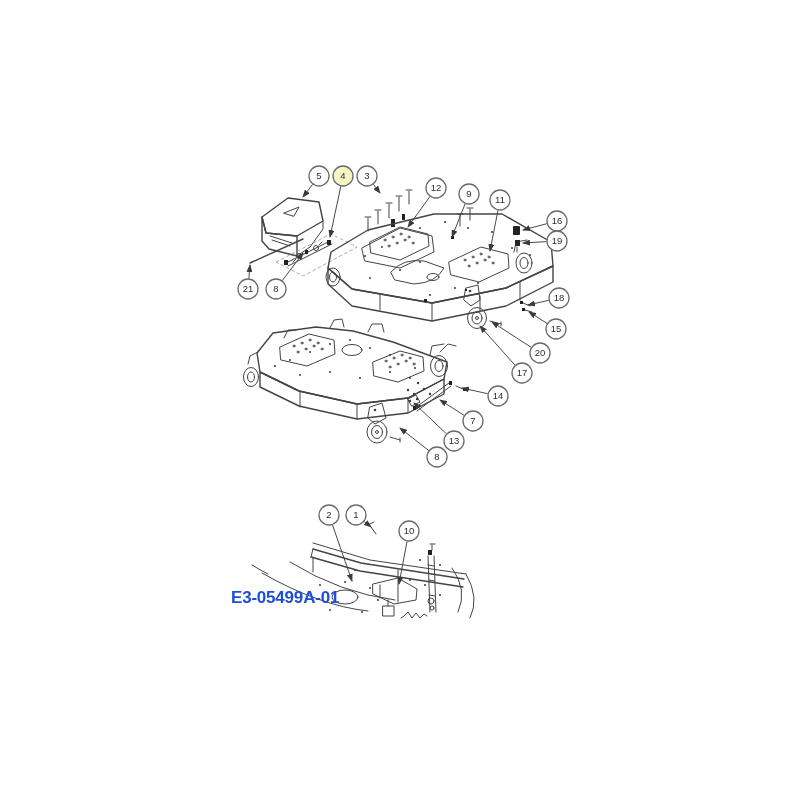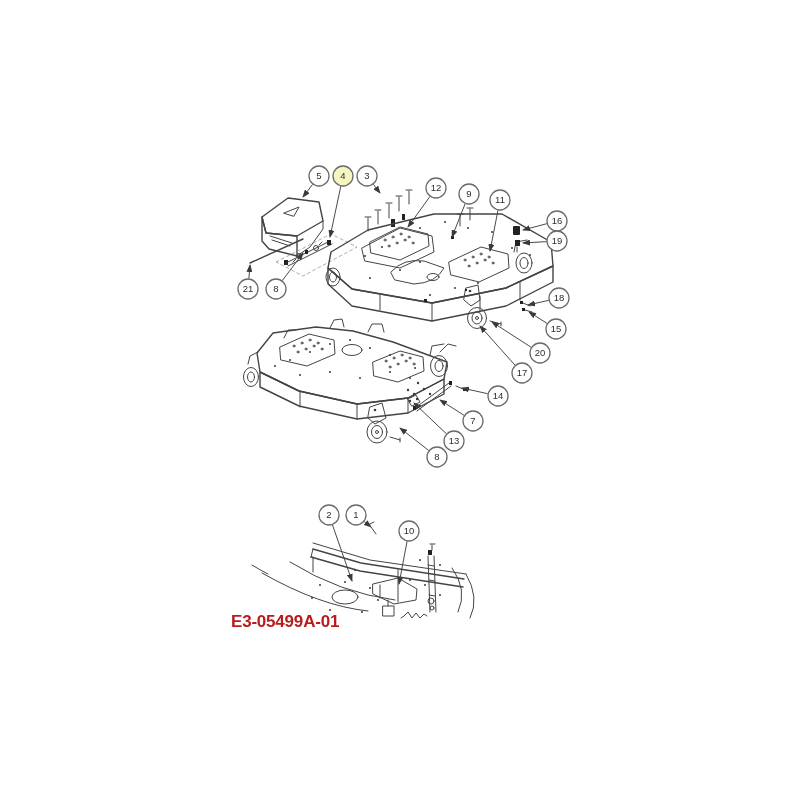--- a/index.html
+++ b/index.html
@@ -1,21 +1,21 @@
 <!DOCTYPE html>
 <html><head>
 <meta charset="utf-8">
 <style>
   html,body{margin:0;padding:0;background:#ffffff;}
   .stage{position:relative;width:800px;height:800px;background:#ffffff;overflow:hidden;
          font-family:"Liberation Sans",sans-serif;}
   .stage svg{position:absolute;left:0;top:0;}
-  .part-number{position:absolute;left:231px;top:612px;
+  .part-number{position:absolute;left:231px;top:588px;
                font-family:"Liberation Sans",sans-serif;
-               font-size:17px;font-weight:bold;letter-spacing:-0.2px;color:#b91c1c;}
+               font-size:17px;font-weight:bold;letter-spacing:-0.2px;color:#1d4ed8;}
   .art{stroke:#444444;fill:none;stroke-width:1;stroke-linejoin:round;stroke-linecap:round;}
   .thick{stroke-width:1.4;}
   .fillblk{fill:#222222;stroke:none;}
   .dot{fill:#3a3a3a;stroke:none;}
   .dashed{stroke:#999999;stroke-dasharray:3,3;stroke-width:0.8;}
   .leader{stroke:#4a4a4a;stroke-width:1;fill:none;}
   .balloon-circle{stroke-width:1.3;}
   .balloon-text{font-family:"Liberation Sans",sans-serif;font-size:9.5px;fill:#2e2e2e;
                 text-anchor:middle;}
 </style>

